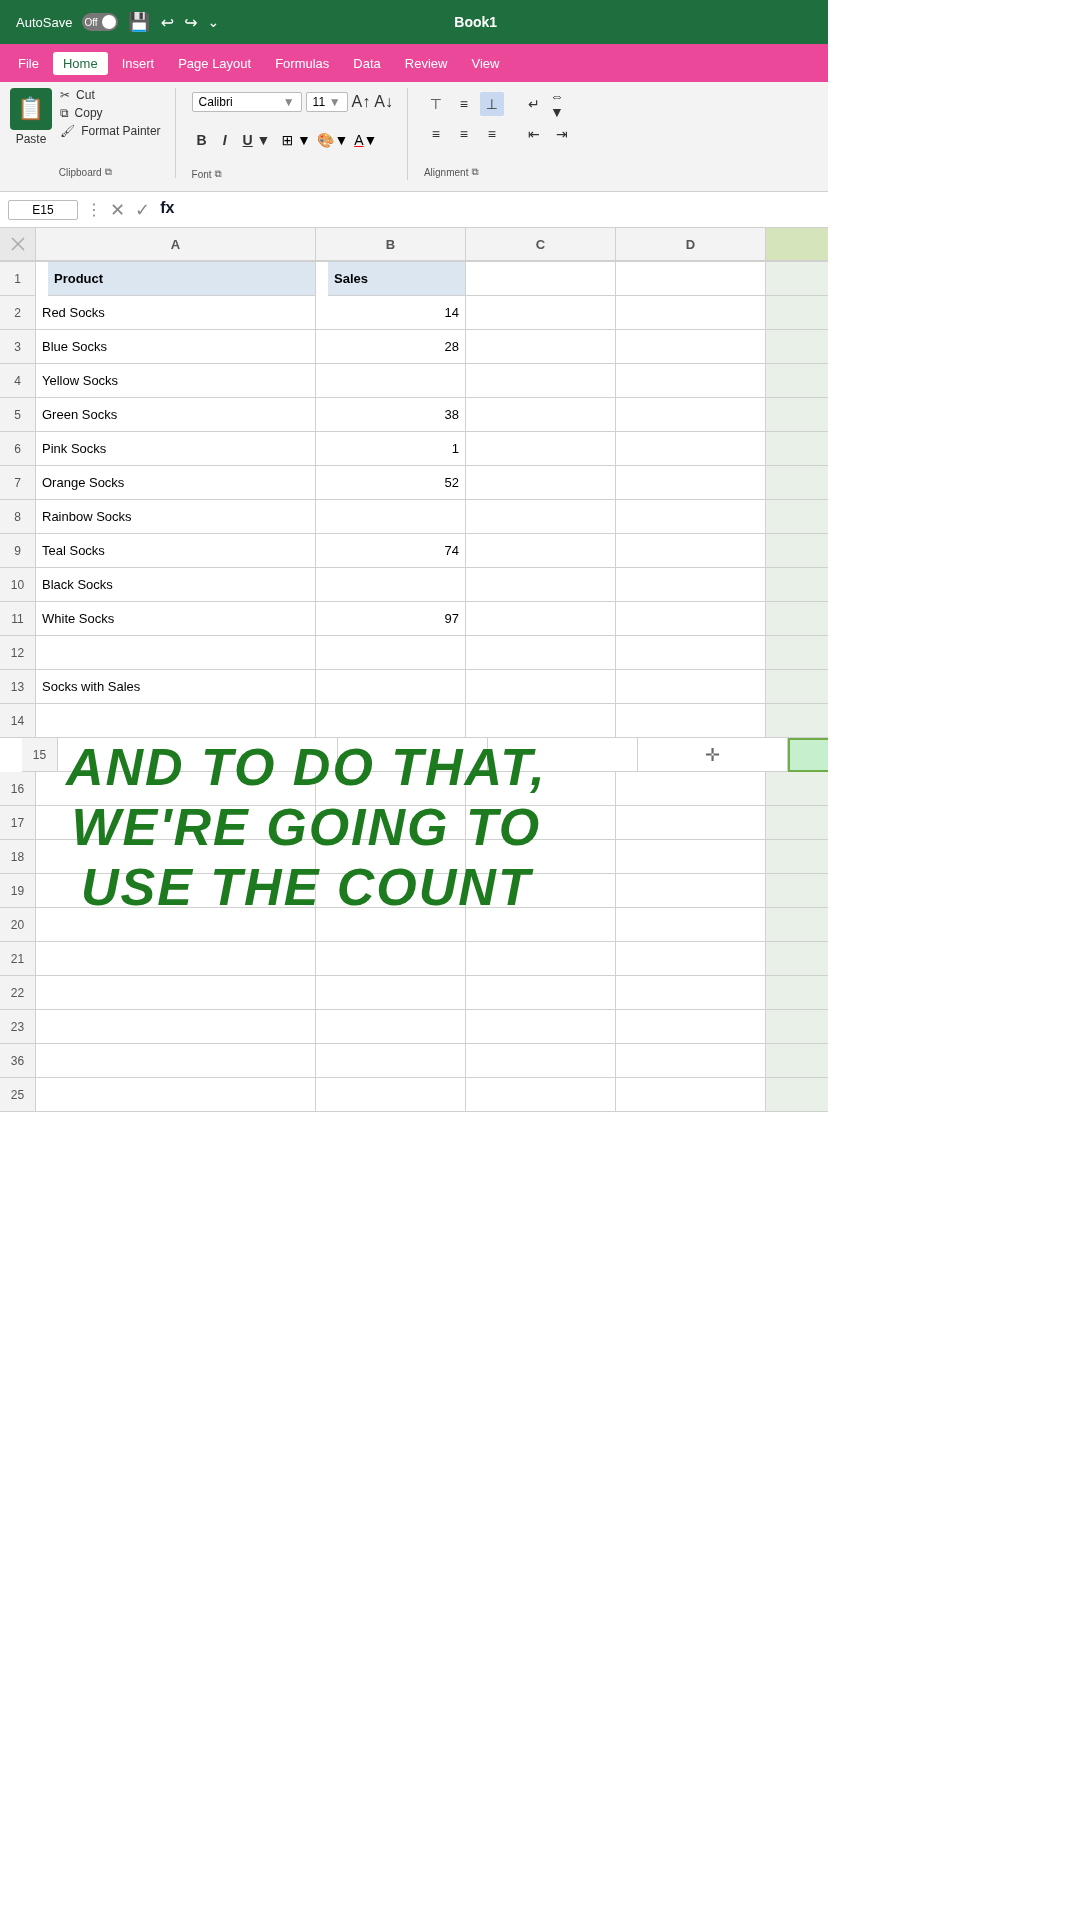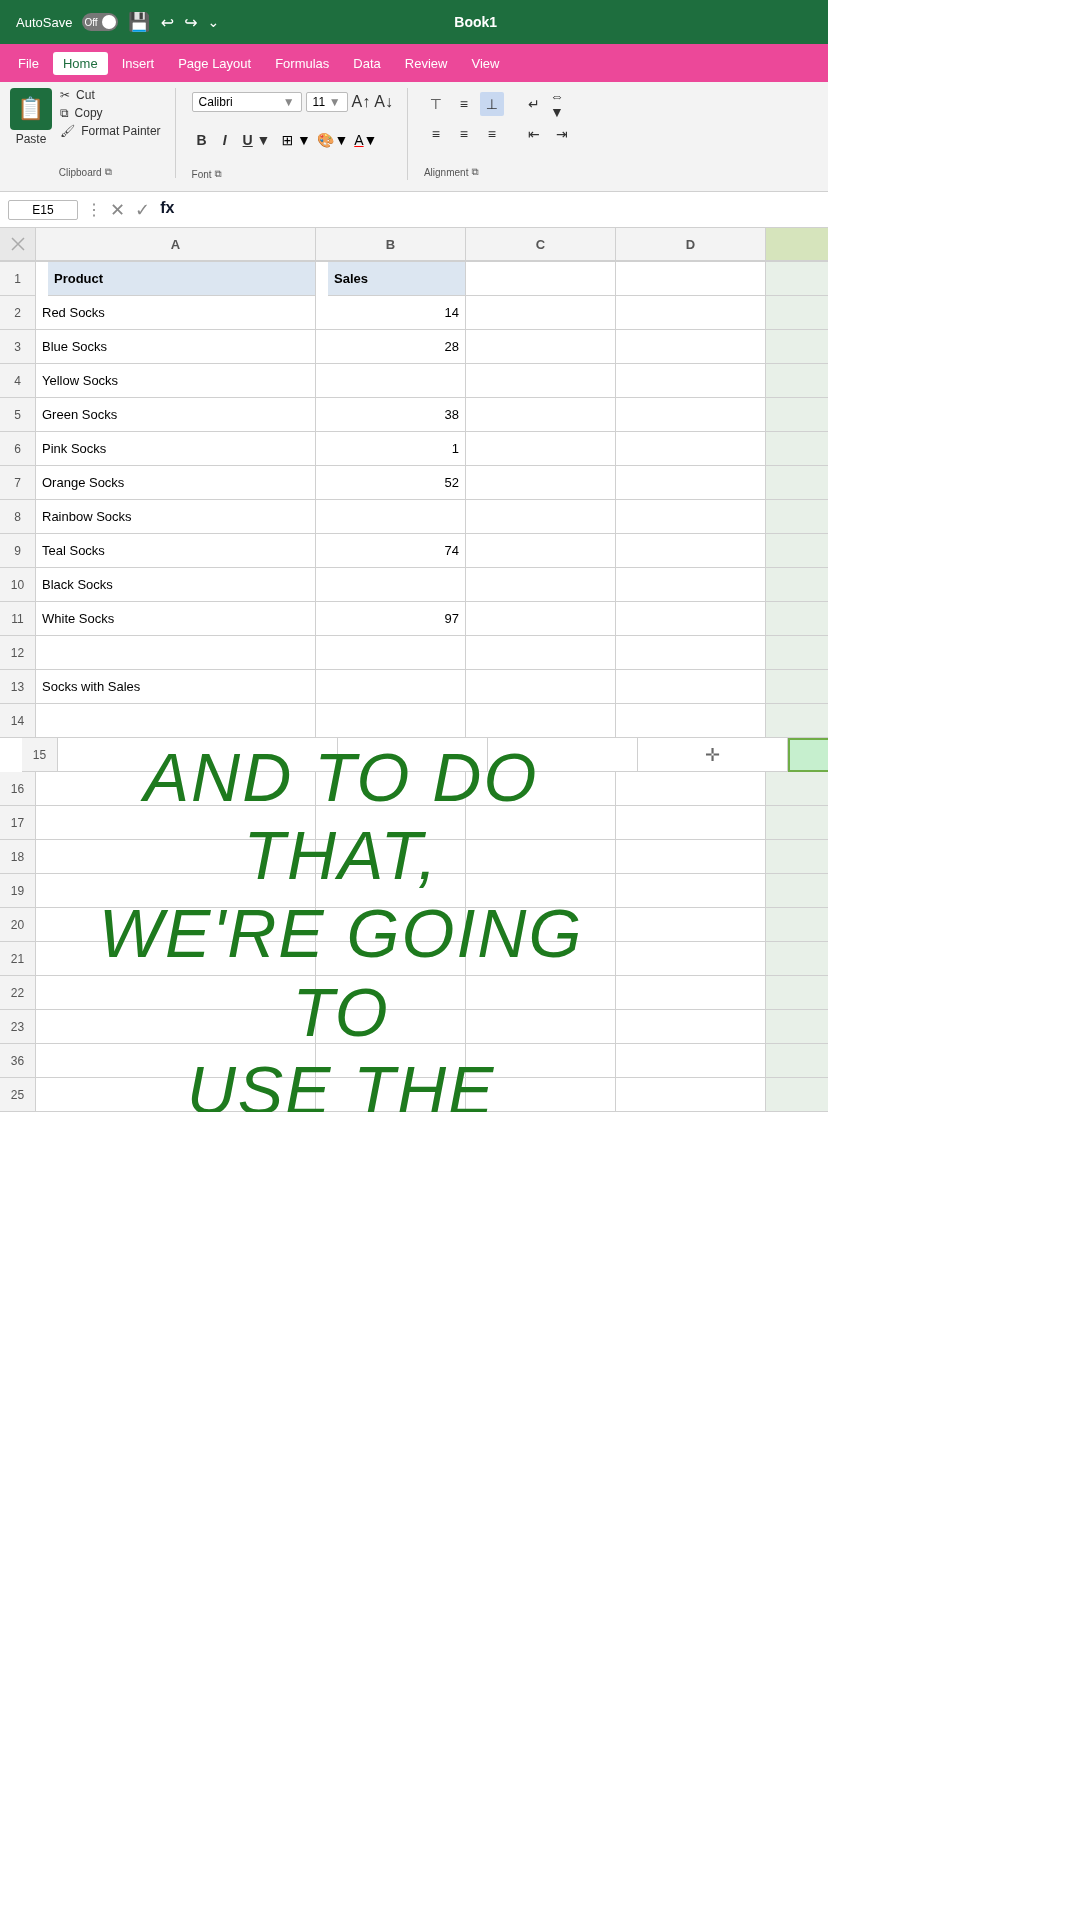--- a/index.html
+++ b/index.html
@@ -213,22 +213,22 @@
       border-bottom: 2px solid #d0d0d0;
     }
     .cell.bold { font-weight: bold; margin-left: 12px; }
     .cell.light-blue { background: #dce6f1; }
     .cell.right { justify-content: flex-end; }
     .cell.e15-selected { 
       background: #c6efce;
       border: 2px solid #70ad47;
     }
     .big-text {
-      font-size: 68px;
-      font-weight: 400;
+      font-size: 52px;
+      font-weight: 700;
       color: #1e7a1e;
       text-transform: uppercase;
       font-family: 'Arial Black', 'Impact', sans-serif;
       line-height: 1.15;
       letter-spacing: 2px;
       text-align: center;
       font-style: italic;
     }
   </style>
 </head>

